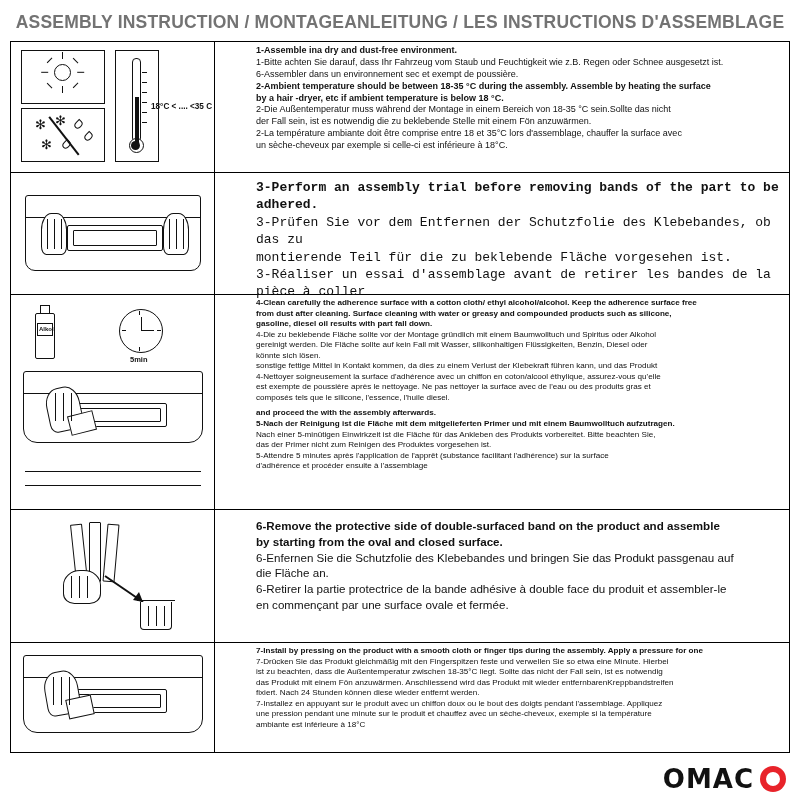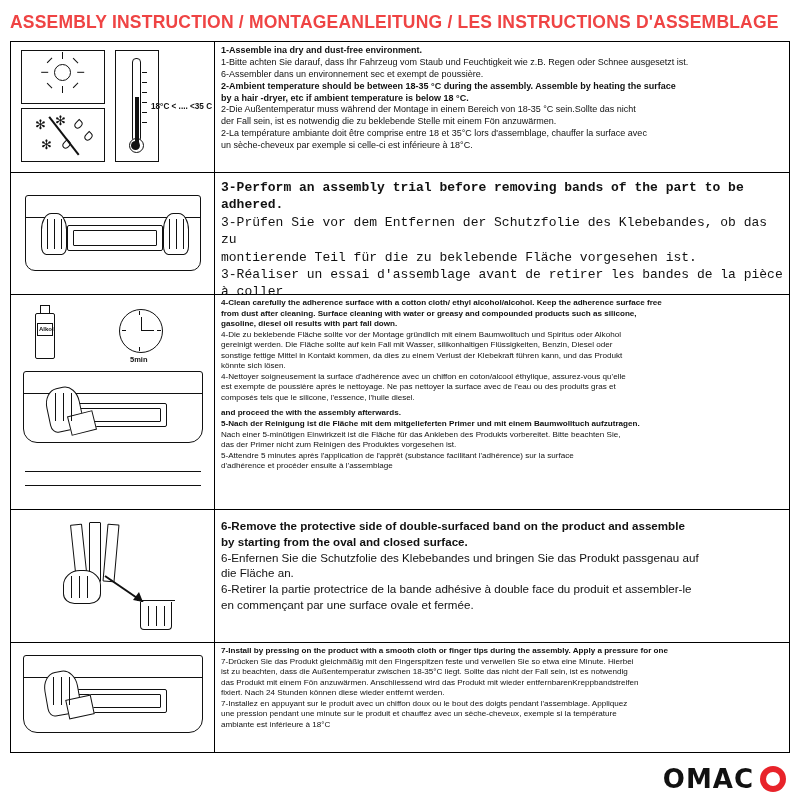--- a/index.html
+++ b/index.html
@@ -7,33 +7,34 @@
   body {
     width: 800px; height: 800px;
     background: #ffffff;
     font-family: "Liberation Sans", sans-serif;
     color: #111;
     overflow: hidden;
   }
   .page { width:800px; height:800px; position:relative; padding: 8px 10px 0 10px; }
 
   .title {
+    text-align:center;
     font-size: 17.5px;
     font-weight: bold;
     letter-spacing: .2px;
-    color:#ef4444;
+    color:#737373;
     margin: 4px 0 8px 0;
     white-space: nowrap;
   }
 
   .rows { border-top:1px solid #000; }
 
   .row { display:flex; width:780px; border-left:1px solid #000; border-right:1px solid #000; border-bottom:1px solid #000; }
   .cell-img { width: 204px; border-right:1px solid #000; position:relative; background:#fff; }
-  .cell-txt { flex:1; padding: 3px 5px 3px 6px; }
+  .cell-txt { flex:1; padding: 3px 5px 3px 6px; margin-left: 35px; }
 
   .en { font-weight:bold; }
   .p { margin:0 0 1px 0; }
 
   
   .t-lg .p { font-size: 11.6px; line-height: 1.28; }
   .t-sm .p { font-size: 9.0px;  line-height: 1.21; }
   .t-xs .p { font-size: 8.1px;  line-height: 1.18; }
   .t-xl .p { font-size: 13.0px; line-height: 1.30; }
 
@@ -207,22 +208,22 @@
           <div class="ln" style="left:14px; top:176px; width:176px; height:1px;"></div>
           <div class="ln" style="left:14px; top:190px; width:176px; height:1px;"></div>
         </div>
       </div>
       <div class="cell-txt t-xs">
         <p class="p en">4-Clean carefully the adherence surface with a cotton cloth/ ethyl alcohol/alcohol. Keep the adherence surface free</p>
         <p class="p en">from dust after cleaning. Surface cleaning with water or greasy and compounded products such as silicone,</p>
         <p class="p en">gasoline, diesel oil results with part fall down.</p>
         <p class="p">4-Die zu beklebende Fläche sollte vor der Montage gründlich mit einem Baumwolltuch und Spiritus oder Alkohol</p>
         <p class="p">gereinigt werden. Die Fläche sollte auf kein Fall mit Wasser, silikonhaltigen Flüssigkeiten, Benzin, Diesel oder</p>
+        <p class="p">könnte sich lösen.</p>
         <p class="p">sonstige fettige Mittel in Kontakt kommen, da dies zu einem Verlust der Klebekraft führen kann, und das Produkt</p>
-        <p class="p">könnte sich lösen.</p>
         <p class="p">4-Nettoyer soigneusement la surface d'adhérence avec un chiffon en coton/alcool éthylique, assurez-vous qu'elle</p>
         <p class="p">est exempte de poussière après le nettoyage. Ne pas nettoyer la surface avec de l'eau ou des produits gras et</p>
         <p class="p">composés tels que le silicone, l'essence, l'huile diesel.</p>
         <div class="gap"></div>
         <p class="p en">and proceed the with the assembly afterwards.</p>
         <p class="p en">5-Nach der Reinigung ist die Fläche mit dem mitgelieferten Primer und mit einem Baumwolltuch aufzutragen.</p>
         <p class="p">Nach einer 5-minütigen Einwirkzeit ist die Fläche für das Ankleben des Produkts vorbereitet. Bitte beachten Sie,</p>
         <p class="p">das der Primer nicht zum Reinigen des Produktes vorgesehen ist.</p>
         <p class="p">5-Attendre 5 minutes après l'application de l'apprêt (substance facilitant l'adhérence) sur la surface</p>
         <p class="p">d'adhérence et procéder ensuite à l'assemblage</p>

